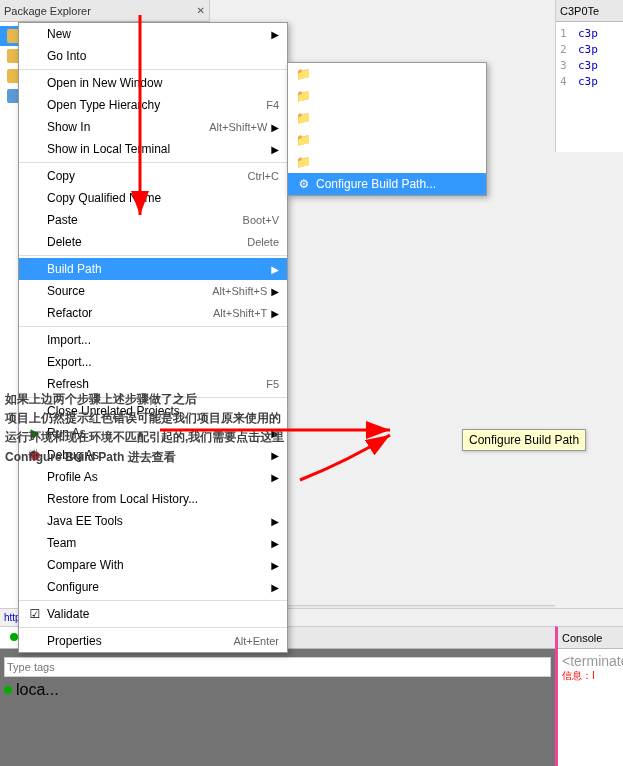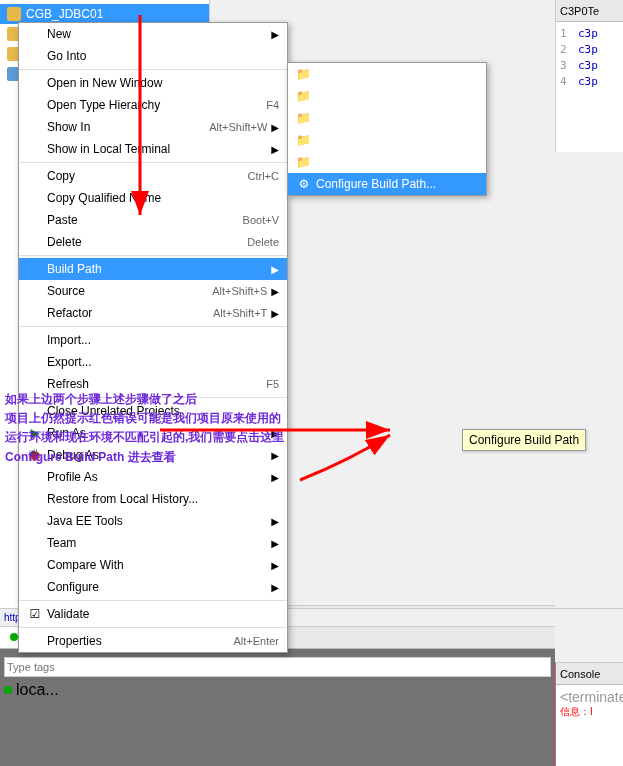--- a/index.html
+++ b/index.html
@@ -216,21 +216,21 @@
       pointer-events: none;
       z-index: 200;
     }
 
     
     .annotation-text {
       position: absolute;
       top: 390px;
       left: 5px;
       font-size: 12px;
-      color: #6d28d9;
+      color: #404040;
       font-weight: bold;
       line-height: 1.6;
       z-index: 150;
       max-width: 430px;
     }
 
     
     .tooltip {
       position: absolute;
       top: 429px;
@@ -297,23 +297,23 @@
       padding: 2px;
       margin-top: 4px;
     }
 
     
     .console-panel {
       position: absolute;
       bottom: 0;
       right: 0;
       width: 68px;
-      height: 104px;
+      height: 140px;
       background: white;
-      border-left: 1px solid #ec4899;
+      border-left: 3px solid #ec4899;
       border-top: 1px solid #ccc;
     }
 
     .console-header {
       background: #e8e8e8;
       border-bottom: 1px solid #bbb;
       padding: 2px 4px;
       font-size: 11px;
       height: 22px;
       display: flex;
@@ -377,20 +377,24 @@
       display: flex;
       align-items: center;
       padding: 0 4px;
       z-index: 50;
     }
   </style>
 </head>
 <body>
 
 <div class="package-explorer">
+  <div class="panel-header">
+    <span class="panel-title">Package Explorer</span>
+    <span class="panel-close">✕</span>
+  </div>
   <div class="tree-items">
     <div class="tree-item tree-item-selected">
       <span class="tree-icon">
         <div class="project-icon" style="background:#e8b84b;"></div>
       </span>
       <span>CGB_JDBC01</span>
     </div>
     <div class="tree-item">
       <span class="tree-icon">
         <div class="project-icon" style="background:#e8b84b;"></div>

